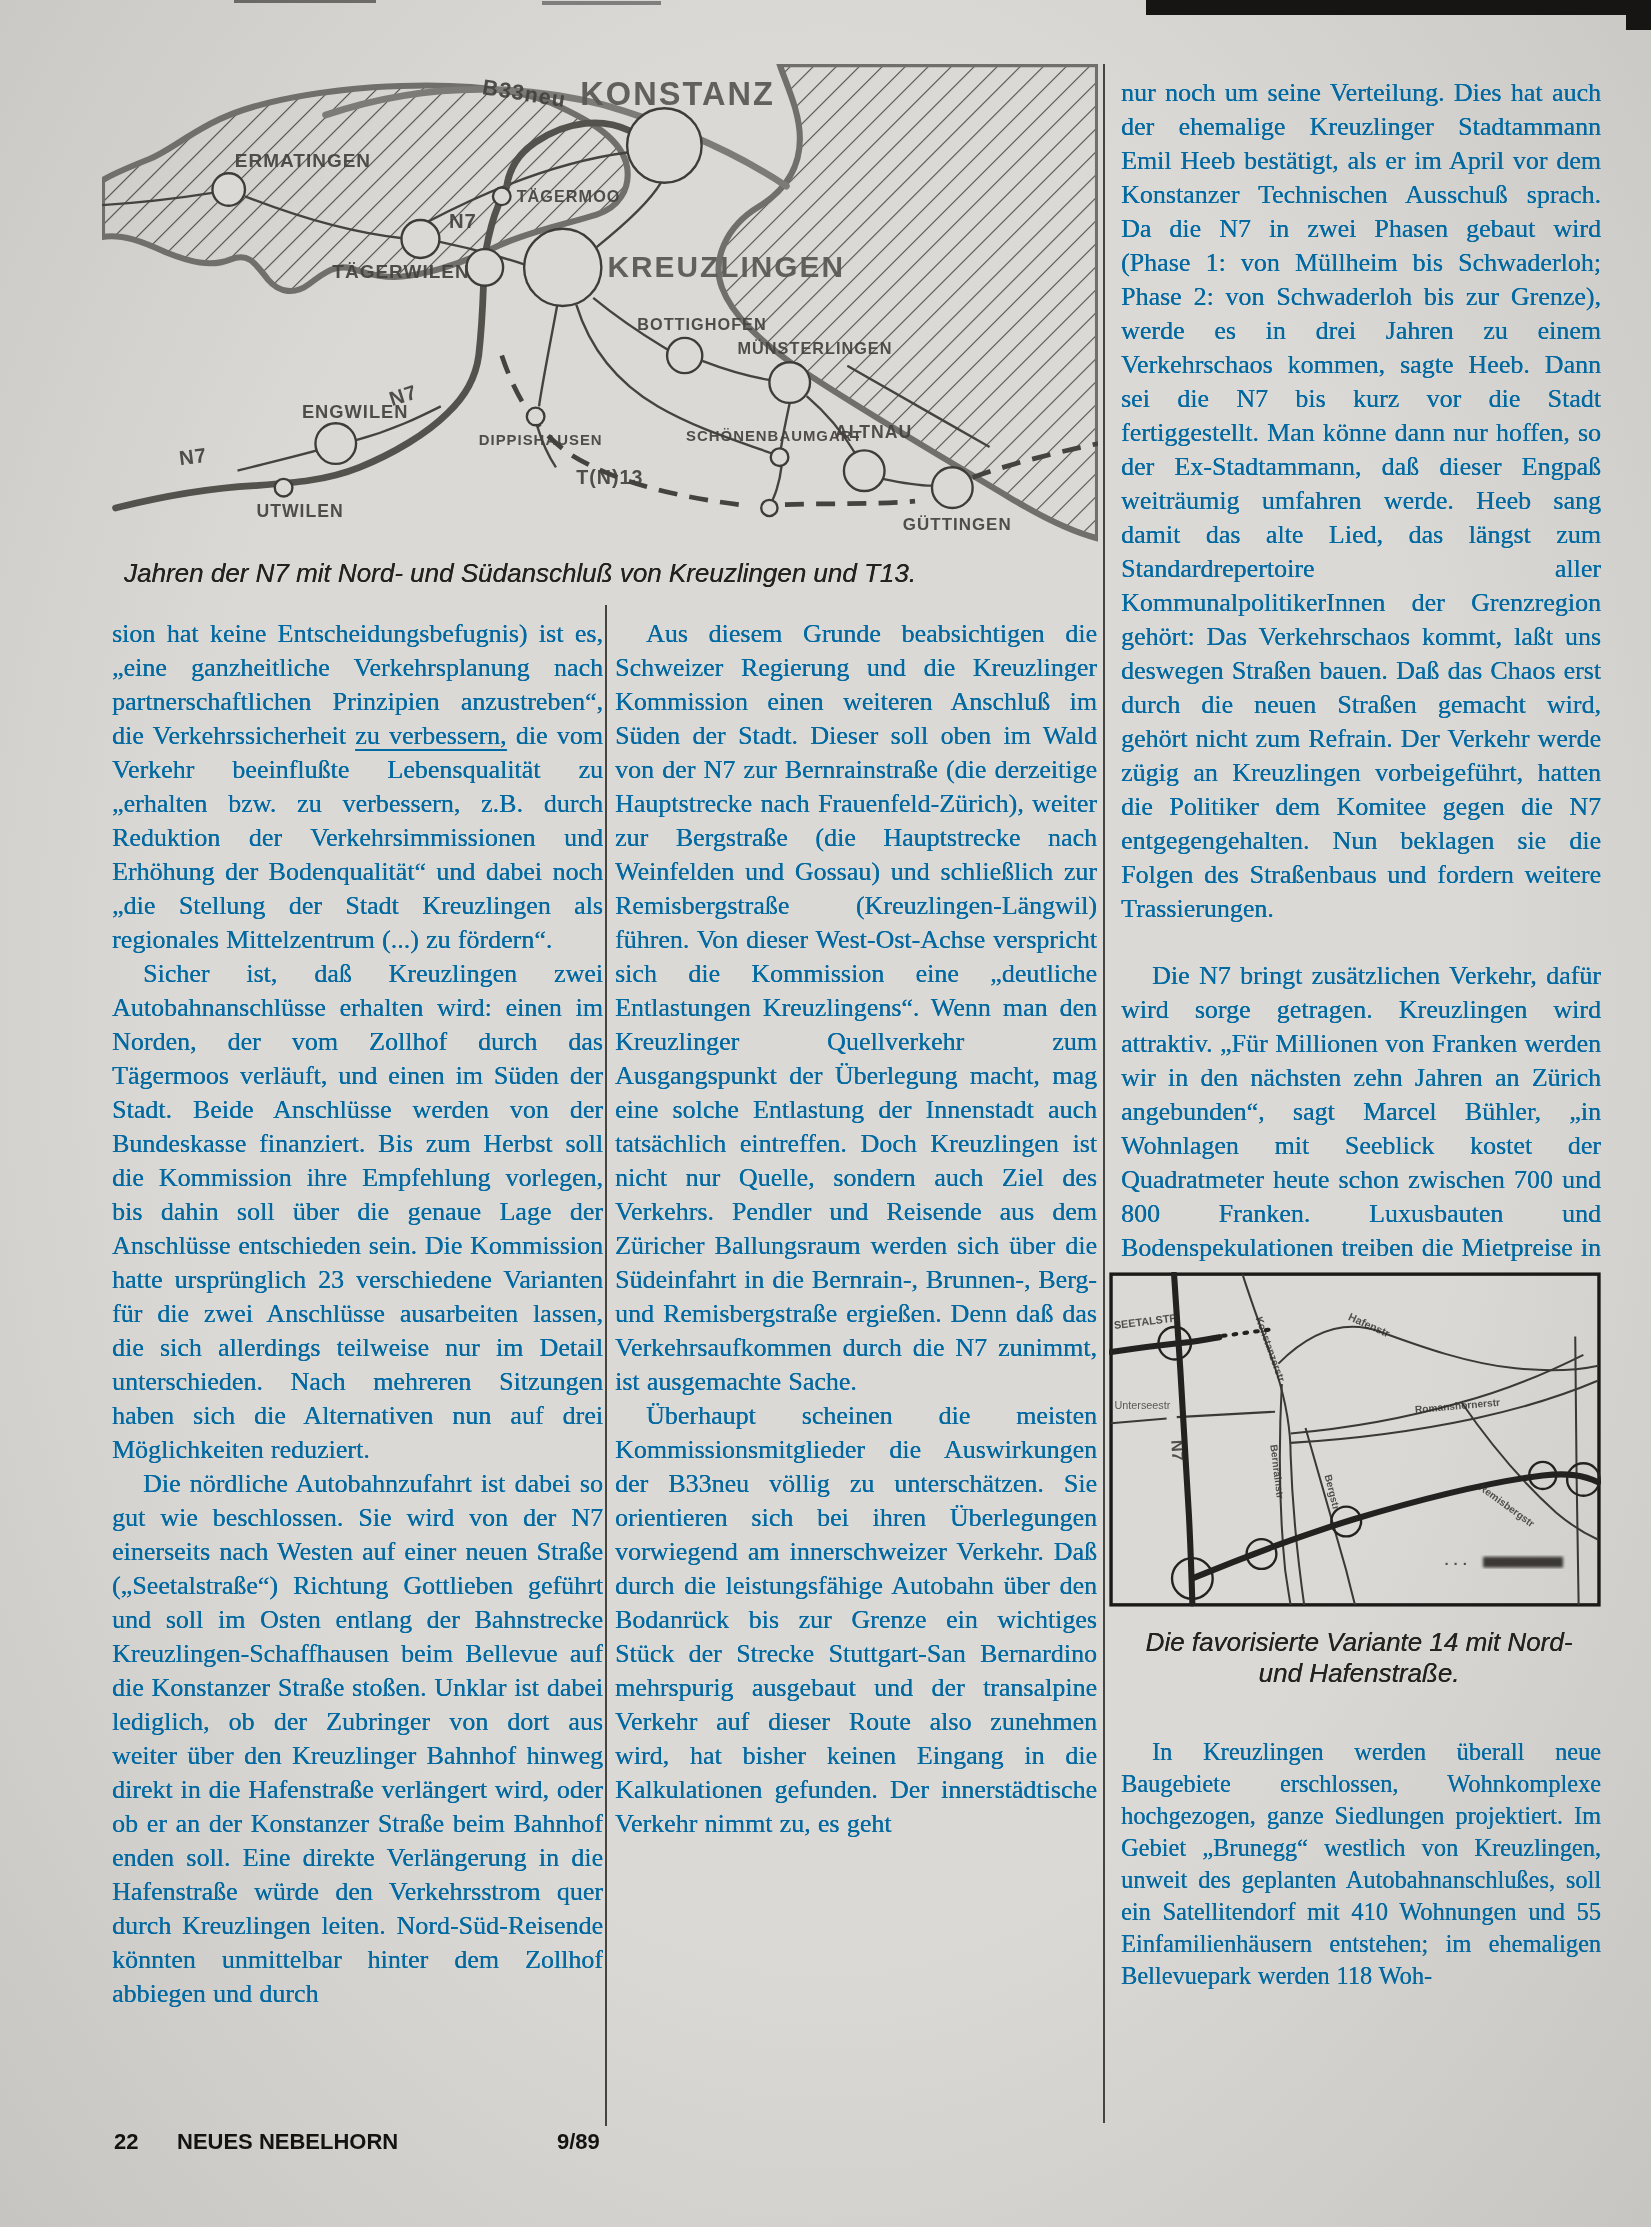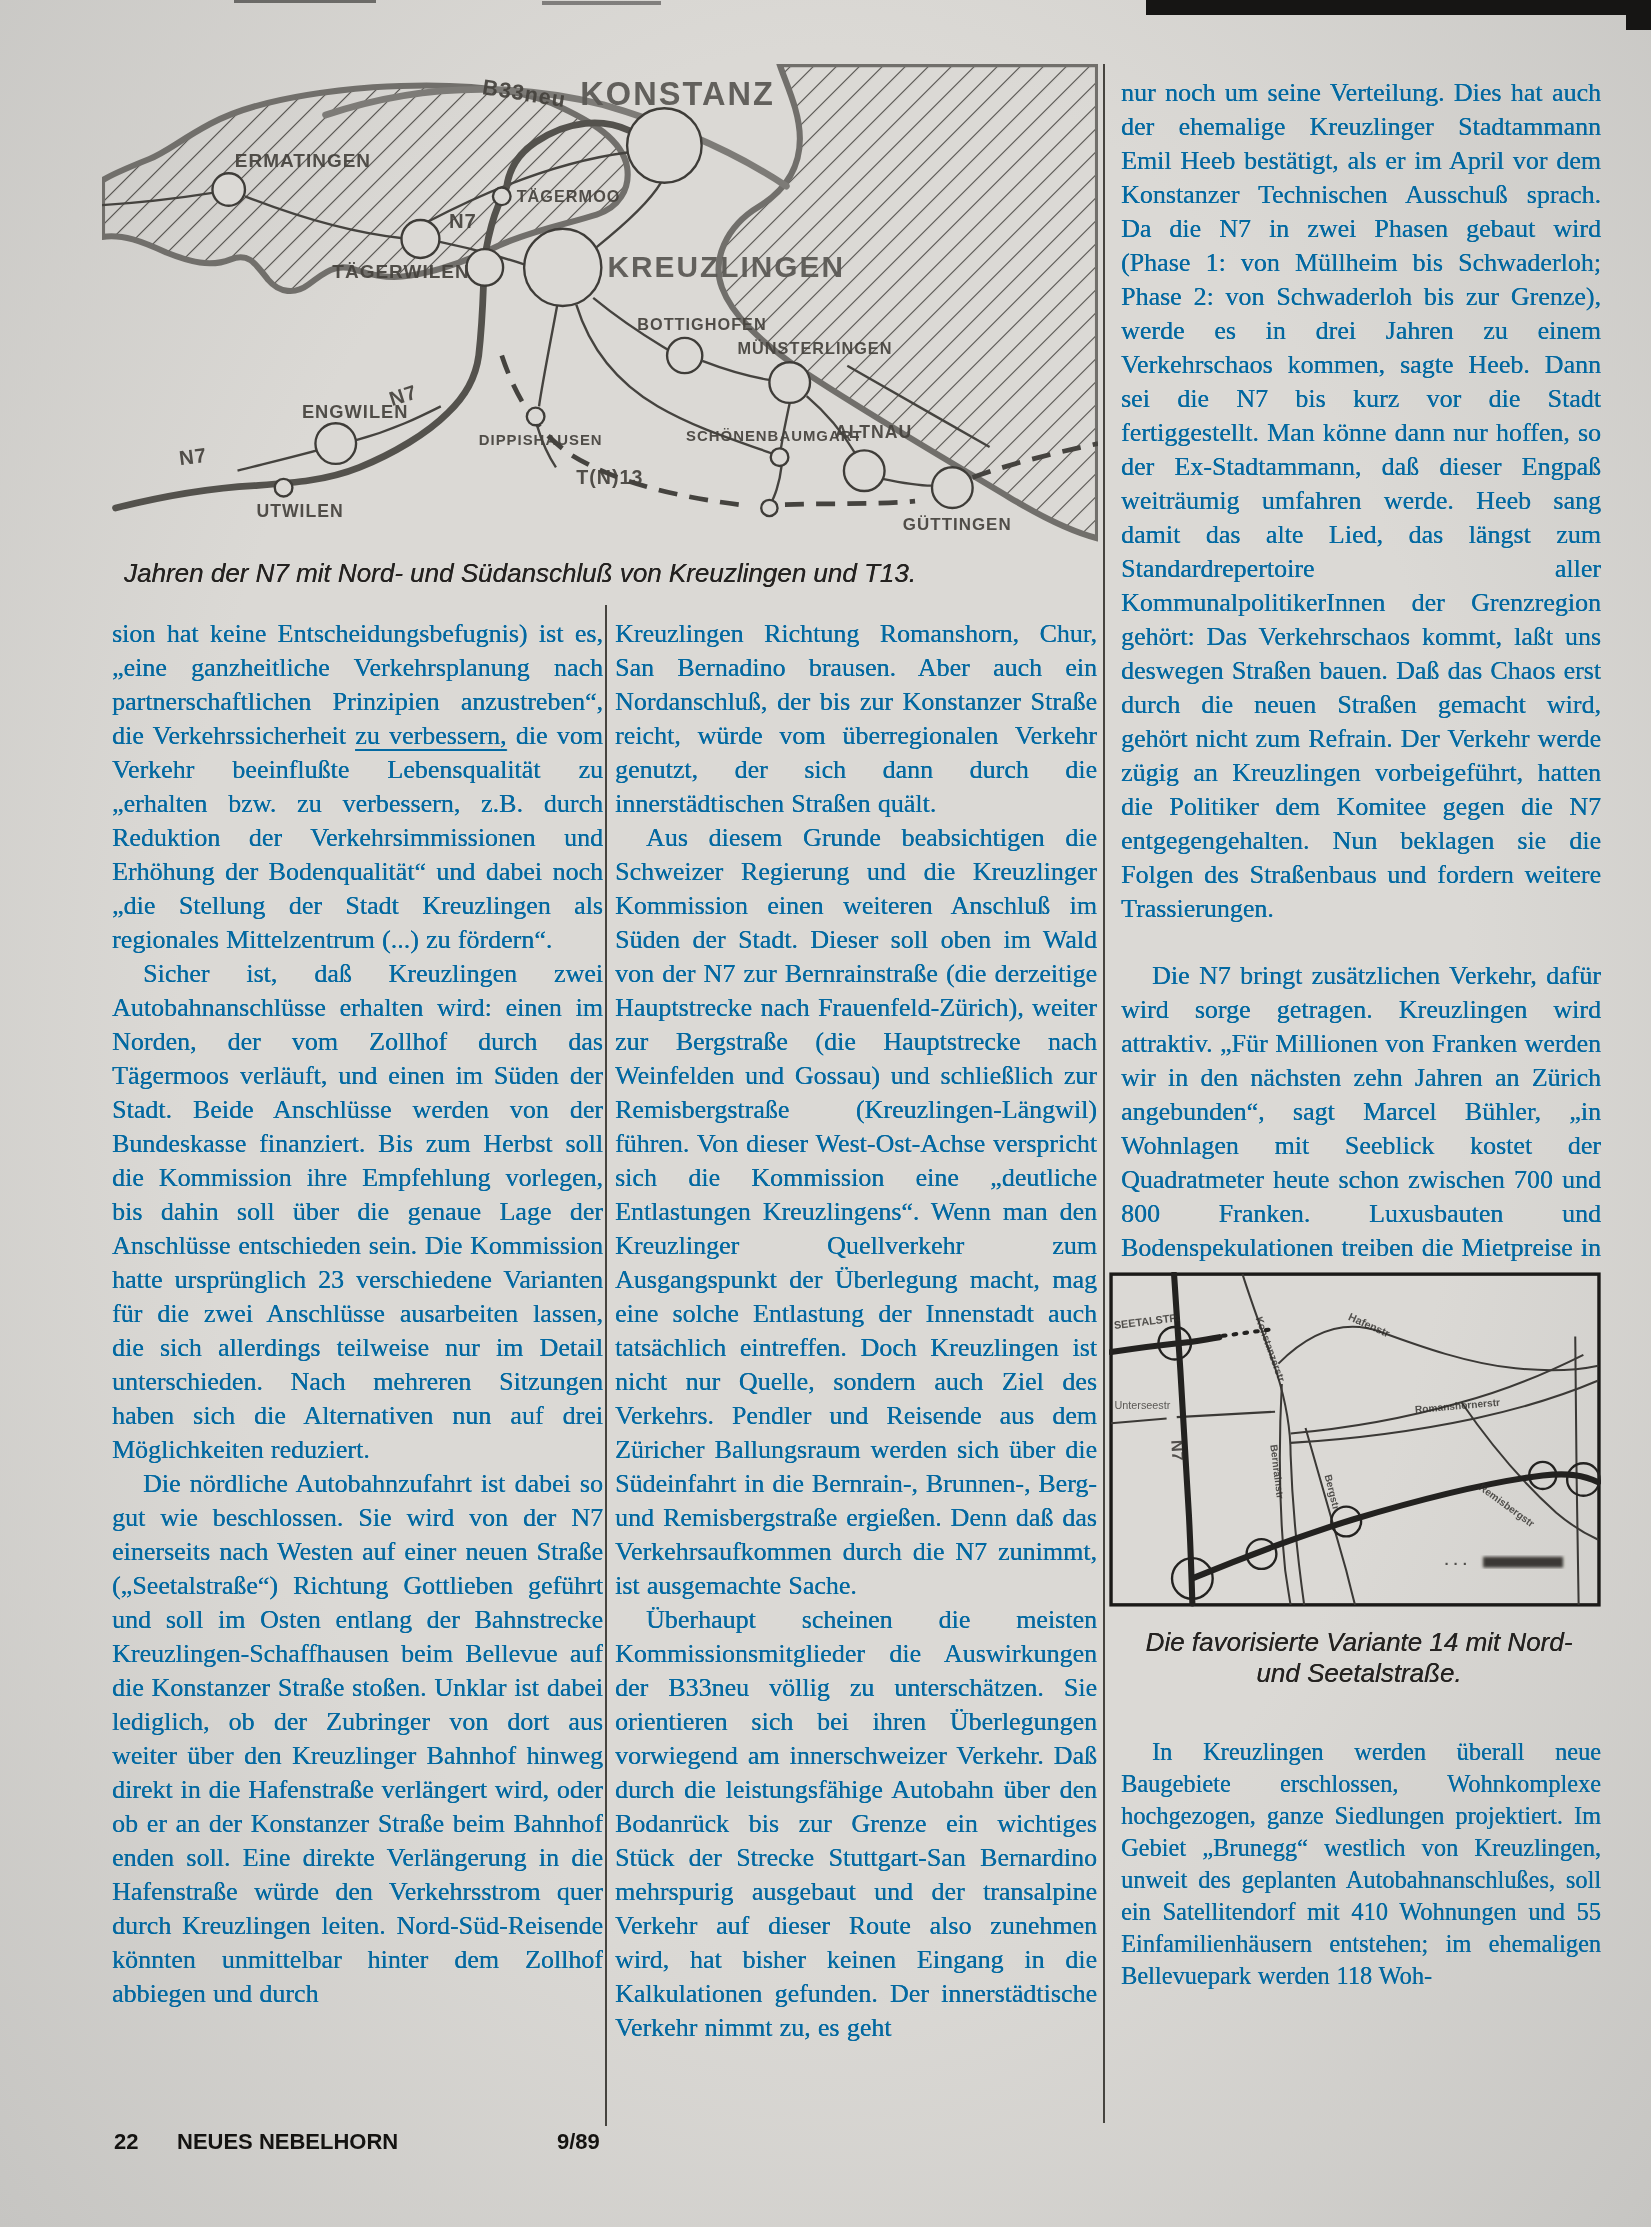--- a/index.html
+++ b/index.html
@@ -136,21 +136,20 @@
 <div class="rule" style="left:605px;top:605px;height:1521px;"></div>
 <div class="rule" style="left:1103px;top:64px;height:2059px;"></div>
 
 <div class="textcol" style="left:112px;top:605px;width:491px;height:1521px;overflow:hidden;">
     <p class="para"><span>sion hat keine Entscheidungsbefugnis) ist es, „eine ganzheitliche Verkehrsplanung nach partnerschaftlichen Prinzipien anzustreben“, die Verkehrssicherheit </span><span class="uline">zu verbessern,</span><span> die vom Verkehr beeinflußte Lebensqualität zu „erhalten bzw. zu verbessern, z.B. durch Reduktion der Verkehrsimmissionen und Erhöhung der Bodenqualität“ und dabei noch „die Stellung der Stadt Kreuzlingen als regionales Mittelzentrum (...) zu fördern“.</span></p>
     <p class="para ind"><span>Sicher ist, daß Kreuzlingen zwei Autobahnanschlüsse erhalten wird: einen im Norden, der vom Zollhof durch das Tägermoos verläuft, und einen im Süden der Stadt. Beide Anschlüsse werden von der Bundeskasse finanziert. Bis zum Herbst soll die Kommission ihre Empfehlung vorlegen, bis dahin soll über die genaue Lage der Anschlüsse entschieden sein. Die Kommission hatte ursprünglich 23 verschiedene Varianten für die zwei Anschlüsse ausarbeiten lassen, die sich allerdings teilweise nur im Detail unterschieden. Nach mehreren Sitzungen haben sich die Alternativen nun auf drei Möglichkeiten reduziert.</span></p>
     <p class="para ind"><span>Die nördliche Autobahnzufahrt ist dabei so gut wie beschlossen. Sie wird von der N7 einerseits nach Westen auf einer neuen Straße („Seetalstraße“) Richtung Gottlieben geführt und soll im Osten entlang der Bahnstrecke Kreuzlingen-Schaffhausen beim Bellevue auf die Konstanzer Straße stoßen. Unklar ist dabei lediglich, ob der Zubringer von dort aus weiter über den Kreuzlinger Bahnhof hinweg direkt in die Hafenstraße verlängert wird, oder ob er an der Konstanzer Straße beim Bahnhof enden soll. Eine direkte Verlängerung in die Hafenstraße würde den Verkehrsstrom quer durch Kreuzlingen leiten. Nord-Süd-Reisende könnten unmittelbar hinter dem Zollhof abbiegen und durch</span></p>
   </div>
 
 <div class="textcol" style="left:615px;top:605px;width:482px;height:1521px;overflow:hidden;">
-    <p class="para"><span>Kreuzlingen Richtung Romanshorn, Chur, San Bernadino brausen. Aber auch ein Nordanschluß, der bis zur Konstanzer Straße reicht, würde vom überregionalen Verkehr genutzt, der sich dann durch die innerstädtischen Straßen quält.</span></p>
     <p class="para ind"><span>Aus diesem Grunde beabsichtigen die Schweizer Regierung und die Kreuzlinger Kommission einen weiteren Anschluß im Süden der Stadt. Dieser soll oben im Wald von der N7 zur Bernrainstraße (die derzeitige Hauptstrecke nach Frauenfeld-Zürich), weiter zur Bergstraße (die Hauptstrecke nach Weinfelden und Gossau) und schließlich zur Remisbergstraße (Kreuzlingen-Längwil) führen. Von dieser West-Ost-Achse verspricht sich die Kommission eine „deutliche Entlastungen Kreuzlingens“. Wenn man den Kreuzlinger Quellverkehr zum Ausgangspunkt der Überlegung macht, mag eine solche Entlastung der Innenstadt auch tatsächlich eintreffen. Doch Kreuzlingen ist nicht nur Quelle, sondern auch Ziel des Verkehrs. Pendler und Reisende aus dem Züricher Ballungsraum werden sich über die Südeinfahrt in die Bernrain-, Brunnen-, Berg- und Remisbergstraße ergießen. Denn daß das Verkehrsaufkommen durch die N7 zunimmt, ist ausgemachte Sache.</span></p>
     <p class="para ind"><span>Überhaupt scheinen die meisten Kommissionsmitglieder die Auswirkungen der B33neu völlig zu unterschätzen. Sie orientieren sich bei ihren Überlegungen vorwiegend am innerschweizer Verkehr. Daß durch die leistungsfähige Autobahn über den Bodanrück bis zur Grenze ein wichtiges Stück der Strecke Stuttgart-San Bernardino mehrspurig ausgebaut und der transalpine Verkehr auf dieser Route also zunehmen wird, hat bisher keinen Eingang in die Kalkulationen gefunden. Der innerstädtische Verkehr nimmt zu, es geht</span></p>
   </div>
 
 <div class="textcol" style="left:1121px;top:64px;width:480px;height:1199px;overflow:hidden;">
     <p class="para"><span>nur noch um seine Verteilung. Dies hat auch der ehemalige Kreuzlinger Stadtammann Emil Heeb bestätigt, als er im April vor dem Konstanzer Technischen Ausschuß sprach. Da die N7 in zwei Phasen gebaut wird (Phase 1: von Müllheim bis Schwaderloh; Phase 2: von Schwaderloh bis zur Grenze), werde es in drei Jahren zu einem Verkehrschaos kommen, sagte Heeb. Dann sei die N7 bis kurz vor die Stadt fertiggestellt. Man könne dann nur hoffen, so der Ex-Stadtammann, daß dieser Engpaß weiträumig umfahren werde. Heeb sang damit das alte Lied, das längst zum Standardrepertoire aller KommunalpolitikerInnen der Grenzregion gehört: Das Verkehrschaos kommt, laßt uns deswegen Straßen bauen. Daß das Chaos erst durch die neuen Straßen gemacht wird, gehört nicht zum Refrain. Der Verkehr werde zügig an Kreuzlingen vorbeigeführt, hatten die Politiker dem Komitee gegen die N7 entgegengehalten. Nun beklagen sie die Folgen des Straßenbaus und fordern weitere Trassierungen.</span></p>
     <p class="para ind gap"><span>Die N7 bringt zusätzlichen Verkehr, dafür wird sorge getragen. Kreuzlingen wird attraktiv. „Für Millionen von Franken werden wir in den nächsten zehn Jahren an Zürich angebunden“, sagt Marcel Bühler, „in Wohnlagen mit Seeblick kostet der Quadratmeter heute schon zwischen 700 und 800 Franken. Luxusbauten und Bodenspekulationen treiben die Mietpreise in die Höhe.“</span></p>
   </div>
 
 <svg style="left:1109px;top:1272px;" width="492" height="335" viewBox="0 0 726 494">
@@ -194,21 +193,21 @@
   <text class="m2lbl" x="216" y="68" font-size="15" transform="rotate(70 216 68)">Konstanzerstr</text>
   <text class="m2lbl" x="352" y="70" font-size="16" transform="rotate(24 352 70)">Hafenstr</text>
   <text class="m2lbl" x="452" y="208" font-size="15" transform="rotate(-5 452 208)">Romanshornerstr</text>
   <text class="m2lbl" x="238" y="255" font-size="15" transform="rotate(83 238 255)">Bernrainstr</text>
   <text class="m2lbl" x="318" y="300" font-size="15" transform="rotate(76 318 300)">Bergstr</text>
   <text class="m2lbl" x="545" y="320" font-size="15" transform="rotate(36 545 320)">Remisbergstr</text>
 </svg>
 
 <div class="caption center" style="left:1118px;top:1627px;width:482px;">
   <div>Die favorisierte Variante 14 mit Nord-</div>
-  <div>und Seetalstraße.</div>
+  <div>und Hafenstraße.</div>
 </div>
 
 <div class="textcol small" style="left:1121px;top:1724px;width:480px;height:461px;overflow:hidden;">
     <p class="para ind"><span>In Kreuzlingen werden überall neue Baugebiete erschlossen, Wohnkomplexe hochgezogen, ganze Siedlungen projektiert. Im Gebiet „Brunegg“ westlich von Kreuzlingen, unweit des geplanten Autobahnanschlußes, soll ein Satellitendorf mit 410 Wohnungen und 55 Einfamilienhäusern entstehen; im ehemaligen Bellevuepark werden 118 Woh-</span></p>
   </div>
 
 <div class="footer">
   <span style="left:114px;">22</span>
   <span style="left:177px;">NEUES NEBELHORN</span>
   <span style="left:557px;">9/89</span>

